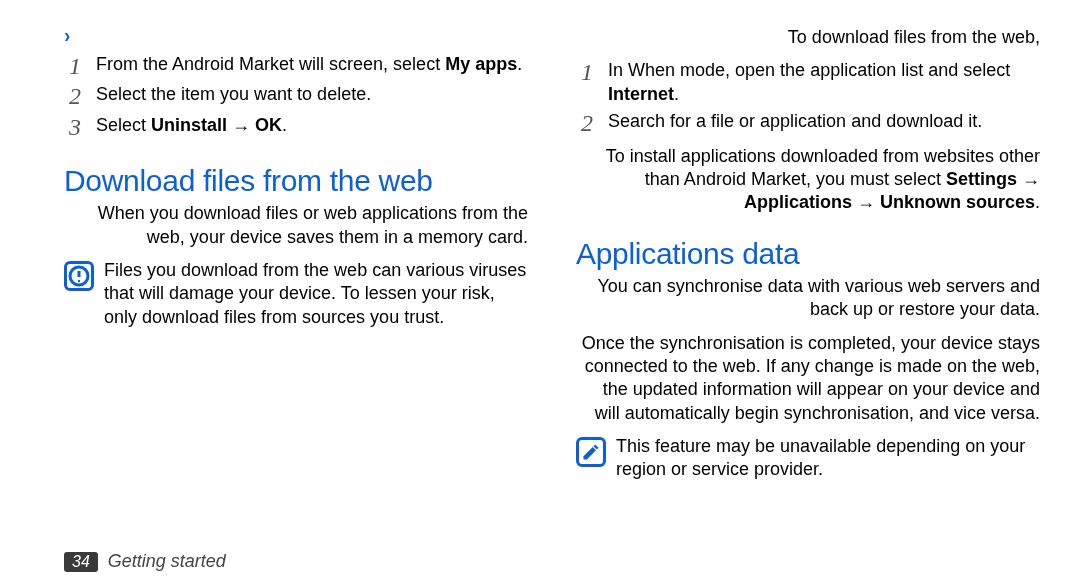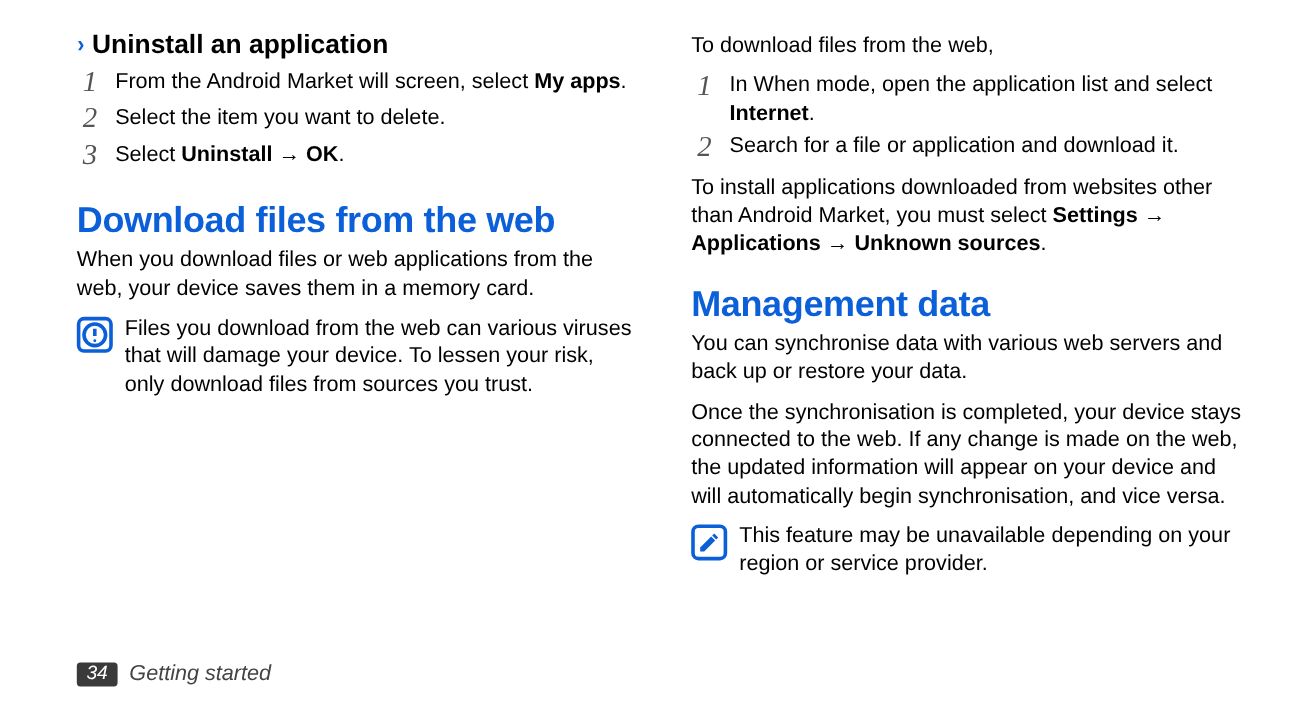--- a/index.html
+++ b/index.html
@@ -52,27 +52,28 @@
     color: #555;
     width: 22px;
     text-align: center;
     flex: none;
     line-height: 1.1;
   }
   .step-text { flex: 1; }
   h2.major {
     color: #0b5fd8;
     font-size: 30px;
-    font-weight: 700;
+    font-weight: 400;
     margin: 14px 0 4px 0;
     letter-spacing: -0.3px;
   }
   p.body {
     line-height: 1.3;
     margin: 2px 0 10px 0;
+    text-align: right;
   }
   .note {
     display: flex;
     gap: 10px;
     margin: 6px 0;
     line-height: 1.3;
   }
   .note-icon {
     flex: none;
     width: 30px;
@@ -111,21 +112,20 @@
 </style>
 </head>
 <body>
 
 <div class="columns">
 
   <div class="col">
 
     <div class="subheading">
       <span class="section-chevron">›</span>
-      <span>Uninstall an application</span>
     </div>
 
     <div class="steps">
       <div class="step">
         <div class="step-num">1</div>
         <div class="step-text">
           <span>From the Android Market will screen, select </span><strong>My apps</strong><span>.</span>
         </div>
       </div>
       <div class="step">
@@ -175,21 +175,21 @@
         <div class="step-text">
           <span>Search for a file or application and download it.</span>
         </div>
       </div>
     </div>
 
     <p class="body">
       <span>To install applications downloaded from websites other than Android Market, you must select </span><strong>Settings → Applications → Unknown sources</strong><span>.</span>
     </p>
 
-    <h2 class="major" style="margin-top:22px">Management data</h2>
+    <h2 class="major" style="margin-top:22px">Applications data</h2>
     <p class="body">You can synchronise data with various web servers and back up or restore your data.</p>
     <p class="body">Once the synchronisation is completed, your device stays connected to the web. If any change is made on the web, the updated information will appear on your device and will automatically begin synchronisation, and vice versa.</p>
 
     <div class="note">
       <div class="note-icon pencil">
         <svg viewBox="0 0 24 24" fill="#0b5fd8">
             <path d="M3 17l11-11 4 4-11 11H3v-4z"></path>
             <path d="M15 5l4 4 2-2-4-4-2 2z"></path>
           </svg>
       </div>

